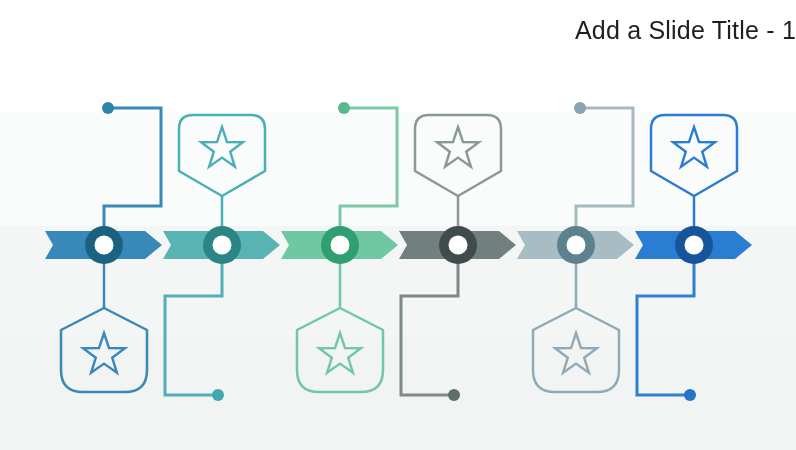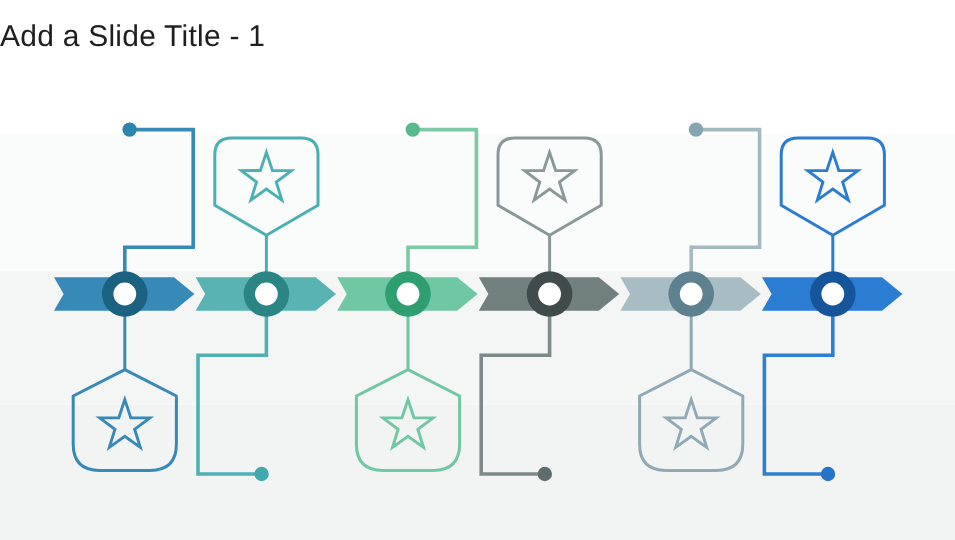--- a/index.html
+++ b/index.html
@@ -6,21 +6,21 @@
   body{
     width:796px;height:450px;overflow:hidden;
     font-family:"Liberation Sans","DejaVu Sans",sans-serif;
     background:#ffffff;
   }
   .slide{
     position:relative;width:796px;height:450px;
   }
   .slide-title{
     position:absolute;top:16px;left:0;width:796px;
-    text-align:left;
+    text-align:right;
     font-size:25px;font-weight:400;letter-spacing:0.2px;
   }
   svg{position:absolute;top:0;left:0;}
   .bg-band{position:absolute;left:0;width:796px;}
 </style>
 </head>
 <body>
 
 <div class="slide">
   <div id="bg-layer">

